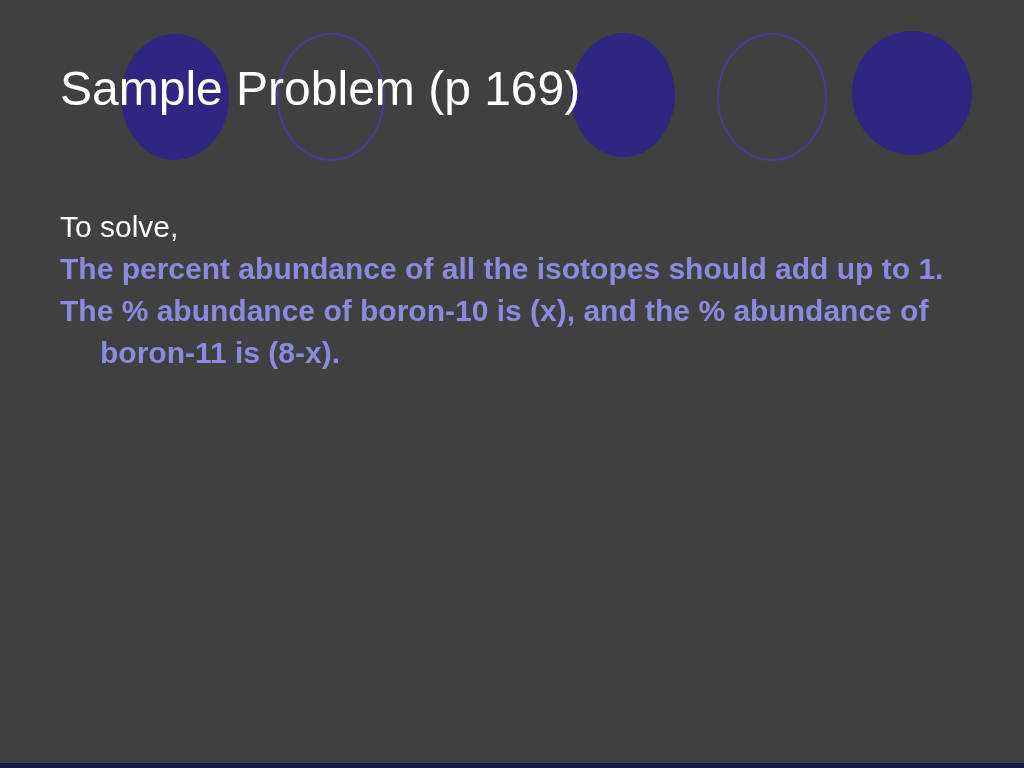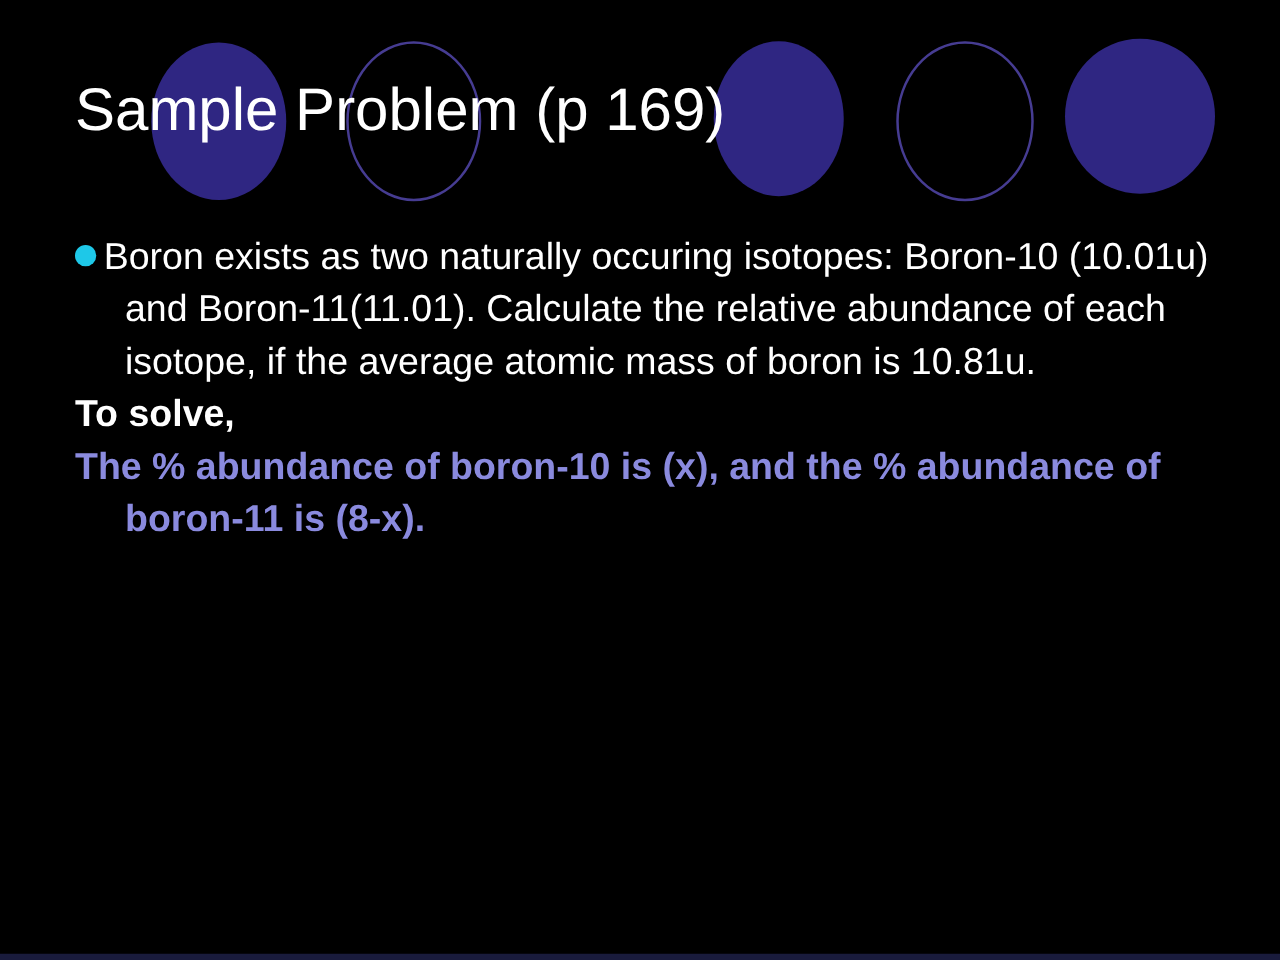--- a/index.html
+++ b/index.html
@@ -10,21 +10,21 @@
   }
   body {
     font-family: "Liberation Sans", sans-serif;
   }
 
   #slide {
     position: relative;
     width: 1024px;
     height: 768px;
     overflow: hidden;
-    background: #000000;
+    background: #404040;
   }
 
   
   #slide-bottom-edge {
     position: absolute;
     left: 0;
     bottom: 0;
     width: 1024px;
     height: 5px;
     background: #191b3c;
@@ -130,24 +130,24 @@
     <div class="deco-circle outlined" style="left:717px; top:33px;  width:106px; height:124px;"></div>
     <div class="deco-circle filled" style="left:852px; top:31px;  width:120px; height:124px;"></div>
   </div>
 
   <div id="title-block">
     <h1 id="slide-title">Sample Problem (p 169)</h1>
   </div>
 
   <div id="body-block">
 
-    <p class="para"><span class="bullet-dot"></span><span>Boron exists as two naturally occuring isotopes: Boron-10 (10.01u) and Boron-11(11.01). Calculate the relative abundance of each isotope, if the average atomic mass of boron is 10.81u.</span></p>
 
     <p class="para no-hang spaced">To solve,</p>
 
+    <p class="para lavender spaced">The percent abundance of all the isotopes should add up to 1.</p>
 
     <p class="para lavender spaced">The % abundance of boron-10 is (x), and the % abundance of boron-11 is (8-x).</p>
 
   </div>
 
   <div id="slide-bottom-edge"></div>
 
 </div>
 
 </body></html>

